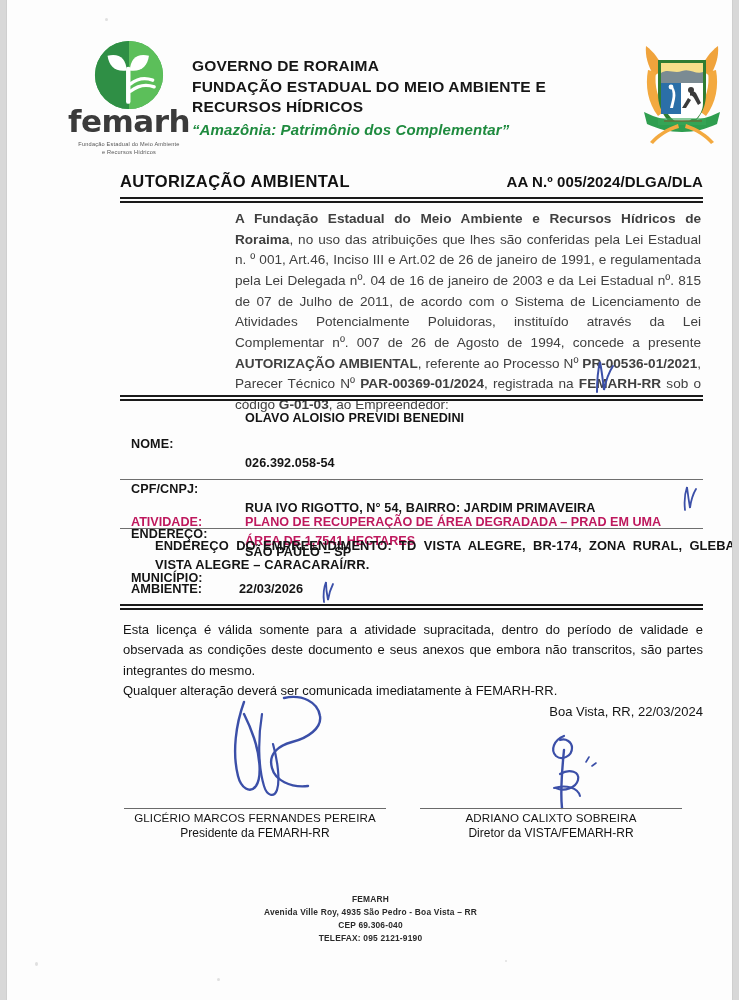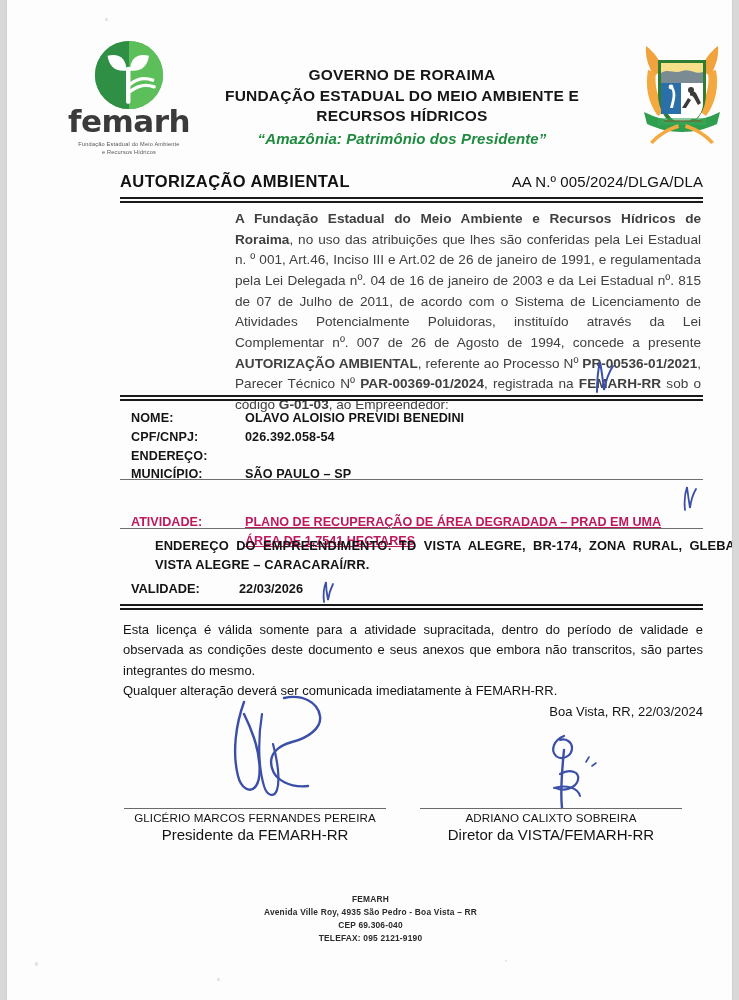--- a/index.html
+++ b/index.html
@@ -66,23 +66,22 @@
     color: #555;
     line-height: 1.5;
     margin-top: 3px;
     letter-spacing: .2px;
   }
 
   .gov-titles {
     position: absolute;
     left: 185px; top: 26px;
     width: 420px;
-    text-align: center;
+    text-align: left;
     color: #161616;
-    margin-top: 9px;
   }
   .gov-titles .l1,
   .gov-titles .l2,
   .gov-titles .l3 {
     font-weight: bold;
     font-size: 15.5px;
     line-height: 1.33;
     letter-spacing: .2px;
   }
   .gov-titles .slogan {
@@ -109,21 +108,21 @@
     align-items: baseline;
     color: #111;
   }
   .title-row .doc-title {
     font-size: 16.5px;
     font-weight: bold;
     letter-spacing: .4px;
   }
   .title-row .doc-number {
     font-size: 15px;
-    font-weight: normal;
+    font-weight: bold;
     letter-spacing: .1px;
     margin-left: 13px;
   }
   .rule-double {
     position: absolute;
     left: 113px;
     width: 583px;
     border-top: 2.2px solid #1a1a1a;
     border-bottom: 2.2px solid #1a1a1a;
     height: 2px;
@@ -152,35 +151,35 @@
   .fields {
     position: absolute;
     left: 124px; top: 409px;
     width: 575px;
     font-size: 12.6px;
     font-weight: bold;
     color: #141414;
     line-height: 1.49;
   }
   .fields .row { display: flex; }
-  .fields .lab { width: 114px; flex: none; letter-spacing: .1px; }
+  .fields .lab { width: 114px; flex: none; letter-spacing: .1px; margin-top: 26px; }
   .fields .val { letter-spacing: .1px; }
 
   .activity {
     position: absolute;
     left: 124px; top: 513px;
     width: 575px;
     font-size: 12.6px;
     font-weight: bold;
     color: #be185d;
     line-height: 1.5;
     display: flex;
   }
   .activity .lab { width: 114px; flex: none; }
-  .activity .val { width: 440px; text-decoration: underline; }
+  .activity .val { width: 440px; }
 
   .site-address {
     position: absolute;
     left: 116px; top: 536px;
     width: 580px;
     font-size: 12.9px;
     font-weight: bold;
     color: #141414;
     line-height: 1.5;
     text-align: justify;
@@ -245,21 +244,21 @@
     width: 262px;
     font-size: 11.6px;
     font-weight: normal;
     color: #141414;
     letter-spacing: .1px;
   }
   .sign-role {
     position: absolute;
     top: 86px; left: 0;
     width: 262px;
-    font-size: 15px;
+    font-size: 12px;
     color: #141414;
     text-align: center;
   }
   .scribble {
     position: absolute;
     pointer-events: none;
   }
 
   
   .footer {
@@ -301,21 +300,21 @@
       <div class="logo-sub">
         <span>Fundação Estadual do Meio Ambiente</span><br>
         <span>e Recursos Hídricos</span>
       </div>
     </div>
 
     <div class="gov-titles">
       <div class="l1">GOVERNO DE RORAIMA</div>
       <div class="l2">FUNDAÇÃO ESTADUAL DO MEIO AMBIENTE E</div>
       <div class="l3">RECURSOS HÍDRICOS</div>
-      <div class="slogan">“Amazônia: Patrimônio dos Presidente”</div>
+      <div class="slogan">“Amazônia: Patrimônio dos Complementar”</div>
     </div>
 
     <svg class="coat" viewBox="0 0 96 104">
       <path d="M20 36c-6-10-9-20-8-30 8 6 14 14 17 24z" fill="#f0a33c"></path>
       <path d="M76 36c6-10 9-20 8-30-8 6-14 14-17 24z" fill="#f0a33c"></path>
       <path d="M14 30c-3 16 0 33 10 46l8-6C24 60 20 46 22 32z" fill="#f3a93f"></path>
       <path d="M82 30c3 16 0 33-10 46l-8-6c8-10 12-24 10-38z" fill="#f3a93f"></path>
       <path d="M24 20h48v34c0 19-12 31-24 38-12-7-24-19-24-38z" fill="#2f7d32"></path>
       <path d="M27 23h42v30c0 16-10 27-21 33-11-6-21-17-21-33z" fill="#ffffff"></path>
       <path d="M27 23h42v20H27z" fill="#f7e08a"></path>
@@ -355,20 +354,21 @@
     <div class="row">
       <div class="lab">NOME:</div>
       <div class="val">OLAVO ALOISIO PREVIDI BENEDINI</div>
     </div>
     <div class="row">
       <div class="lab">CPF/CNPJ:</div>
       <div class="val">026.392.058-54</div>
     </div>
     <div class="row">
       <div class="lab">ENDEREÇO:</div>
+      <div class="val">RUA IVO RIGOTTO, N° 54, BAIRRO: JARDIM PRIMAVEIRA</div>
     </div>
     <div class="row">
       <div class="lab">MUNICÍPIO:</div>
       <div class="val">SÃO PAULO – SP</div>
     </div>
   </div>
 
   <div class="rule-single" style="top:479px;"></div>
 
   <div class="activity">
@@ -381,21 +381,21 @@
 
   <svg class="scribble" style="left:672px;top:483px;width:26px;height:30px;" viewBox="0 0 26 30">
     <path d="M6 27c-1-9 0-17 2-23 1 8 2 15 3 21 1-8 3-14 6-19" stroke="#3b4fa8" stroke-width="1.8" fill="none" stroke-linecap="round"></path>
   </svg>
 
   <div class="rule-single" style="top:528px;"></div>
 
   <div class="site-address">ENDEREÇO DO EMPREENDIMENTO: TD VISTA ALEGRE, BR-174, ZONA RURAL, GLEBA VISTA ALEGRE – CARACARAÍ/RR.</div>
 
   <div class="validity">
-    <div class="lab">VALIDADE:</div>
+    <div class="lab">AMBIENTE:</div>
     <div class="val">22/03/2026</div>
   </div>
   <svg class="scribble" style="left:312px;top:578px;width:24px;height:28px;" viewBox="0 0 24 28">
     <path d="M5 24c-1-8 0-15 2-20 0 7 1 13 2 18 1-7 3-12 5-16" stroke="#3b4fa8" stroke-width="1.8" fill="none" stroke-linecap="round"></path>
   </svg>
 
   <div class="rule-double" style="top:604px;"></div>
 
   <div class="closing">
     <div>Esta licença é válida somente para a atividade supracitada, dentro do período de validade e observada as condições deste documento e seus anexos que embora não transcritos, são partes integrantes do mesmo.</div>

